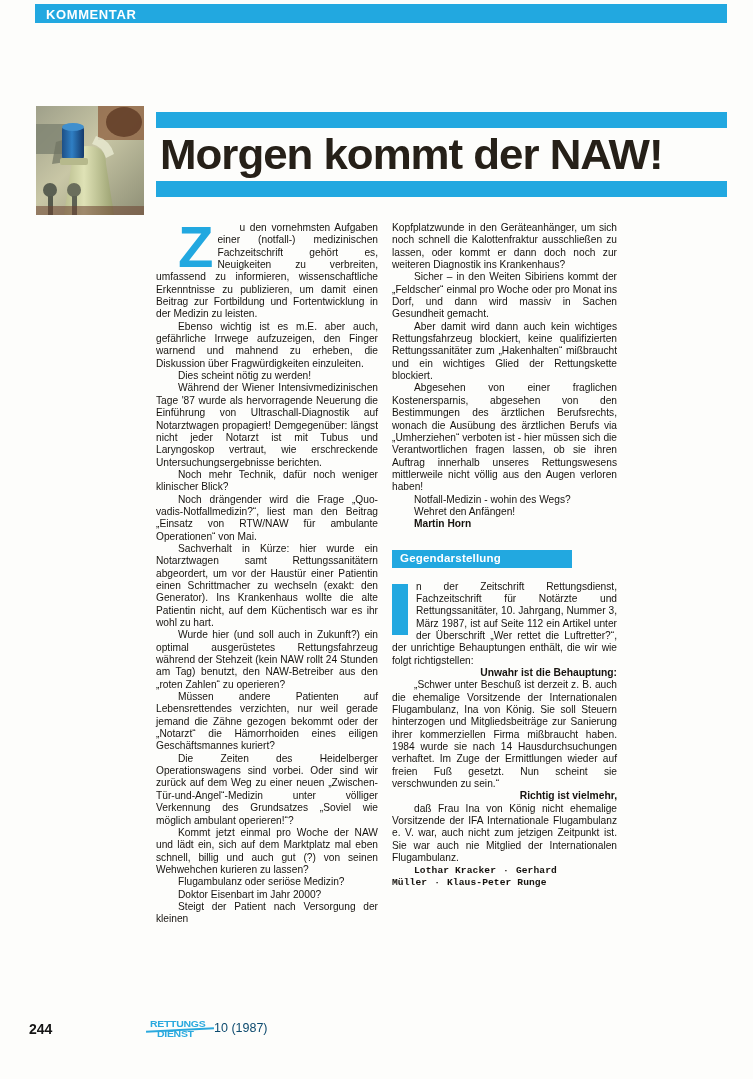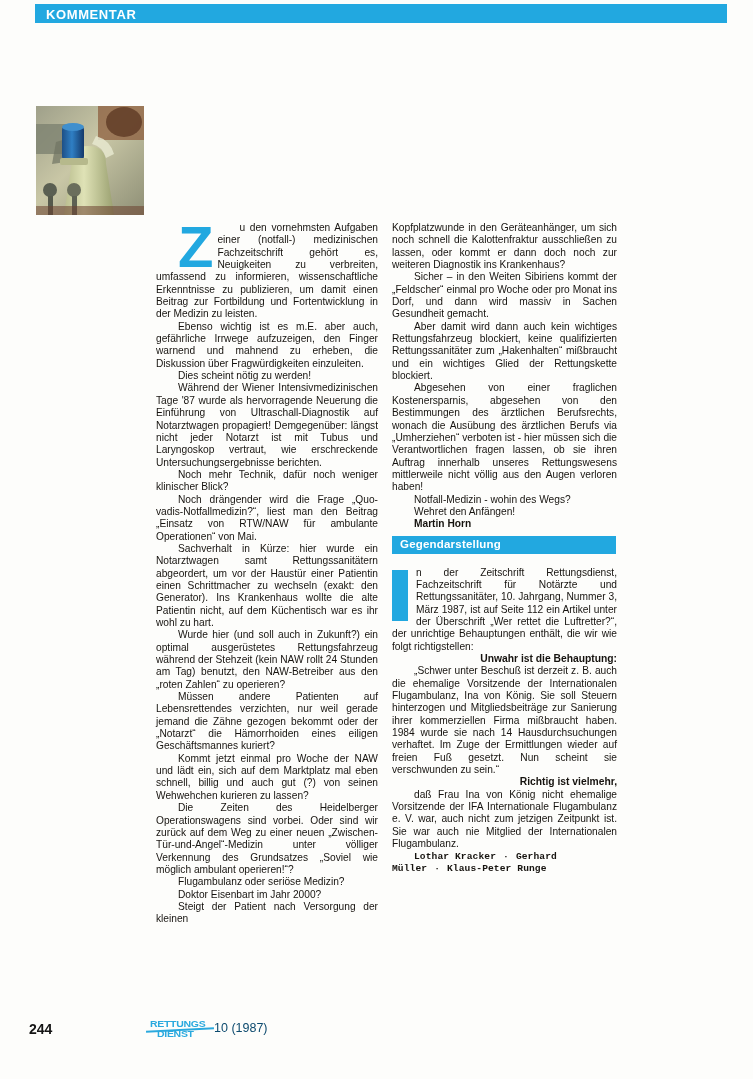--- a/index.html
+++ b/index.html
@@ -109,22 +109,22 @@
   .byline {
     margin-top: 11px;
     font-size: 10.2px;
     font-weight: bold;
     text-indent: 0;
     text-align: left;
   }
 
   
   .counter-bar {
-    margin-top: 5px;
-    width: 224px;
+    margin-top: 19px;
+    width: 180px;
     height: 18px;
     background: #22a8e0;
     position: relative;
   }
   .counter-bar-label {
     position: absolute;
     left: 8px;
     top: 2px;
     font-size: 11.5px;
     font-weight: bold;
@@ -250,33 +250,38 @@
       <ellipse cx="37" cy="21" rx="11" ry="4" fill="#3f8fce"></ellipse>
       <path d="M60 30 Q74 34 78 48 L70 52 Q66 40 56 38 Z" fill="#e6e8cf" opacity="0.85"></path>
       <circle cx="14" cy="84" r="7" fill="#5a5f52"></circle>
       <rect x="12" y="90" width="5" height="19" fill="#55594c"></rect>
       <circle cx="38" cy="84" r="7" fill="#6a6e5c"></circle>
       <rect x="36" y="90" width="5" height="19" fill="#5d6153"></rect>
       <rect x="0" y="100" width="108" height="9" fill="#6b4130" opacity="0.55"></rect>
     </svg>
   </div>
 
+  <div class="headline-wrap">
+    <div class="rule-top"></div>
+    <div class="headline">Morgen kommt der NAW!</div>
+    <div class="rule-bottom"></div>
+  </div>
 
   <div class="col col-left">
     <p class="firstpara"><span class="dropcap-z">Z</span><span>u den vornehmsten Aufgaben einer (notfall-) medizinischen Fachzeitschrift gehört es, Neuigkeiten zu verbreiten, umfassend zu informieren, wissenschaftliche Erkenntnisse zu publizieren, um damit einen Beitrag zur Fortbildung und Fortentwicklung in der Medizin zu leisten.</span></p>
     <p>Ebenso wichtig ist es m.E. aber auch, gefährliche Irrwege aufzuzeigen, den Finger warnend und mahnend zu erheben, die Diskussion über Fragwürdigkeiten einzuleiten.</p>
     <p>Dies scheint nötig zu werden!</p>
     <p>Während der Wiener Intensivmedizinischen Tage '87 wurde als hervorragende Neuerung die Einführung von Ultraschall-Diagnostik auf Notarztwagen propagiert! Demgegenüber: längst nicht jeder Notarzt ist mit Tubus und Laryngoskop vertraut, wie erschreckende Untersuchungsergebnisse berichten.</p>
     <p>Noch mehr Technik, dafür noch weniger klinischer Blick?</p>
     <p>Noch drängender wird die Frage „Quo-vadis-Notfallmedizin?“, liest man den Beitrag „Einsatz von RTW/NAW für ambulante Operationen“ von Mai.</p>
     <p>Sachverhalt in Kürze: hier wurde ein Notarztwagen samt Rettungssanitätern abgeordert, um vor der Haustür einer Patientin einen Schrittmacher zu wechseln (exakt: den Generator). Ins Krankenhaus wollte die alte Patientin nicht, auf dem Küchentisch war es ihr wohl zu hart.</p>
     <p>Wurde hier (und soll auch in Zukunft?) ein optimal ausgerüstetes Rettungsfahrzeug während der Stehzeit (kein NAW rollt 24 Stunden am Tag) benutzt, den NAW-Betreiber aus den „roten Zahlen“ zu operieren?</p>
     <p>Müssen andere Patienten auf Lebensrettendes verzichten, nur weil gerade jemand die Zähne gezogen bekommt oder der „Notarzt“ die Hämorrhoiden eines eiligen Geschäftsmannes kuriert?</p>
+    <p>Die Zeiten des Heidelberger Operationswagens sind vorbei. Oder sind wir zurück auf dem Weg zu einer neuen „Zwischen-Tür-und-Angel“-Medizin unter völliger Verkennung des Grundsatzes „Soviel wie möglich ambulant operieren!“?</p>
     <p>Kommt jetzt einmal pro Woche der NAW und lädt ein, sich auf dem Marktplatz mal eben schnell, billig und auch gut (?) von seinen Wehwehchen kurieren zu lassen?</p>
-    <p>Die Zeiten des Heidelberger Operationswagens sind vorbei. Oder sind wir zurück auf dem Weg zu einer neuen „Zwischen-Tür-und-Angel“-Medizin unter völliger Verkennung des Grundsatzes „Soviel wie möglich ambulant operieren!“?</p>
     <p>Flugambulanz oder seriöse Medizin?</p>
     <p>Doktor Eisenbart im Jahr 2000?</p>
     <p>Steigt der Patient nach Versorgung der kleinen</p>
   </div>
 
   <div class="col col-right">
     <p class="noindent">Kopfplatzwunde in den Geräteanhänger, um sich noch schnell die Kalottenfraktur ausschließen zu lassen, oder kommt er dann doch noch zur weiteren Diagnostik ins Krankenhaus?</p>
     <p>Sicher – in den Weiten Sibiriens kommt der „Feldscher“ einmal pro Woche oder pro Monat ins Dorf, und dann wird massiv in Sachen Gesundheit gemacht.</p>
     <p>Aber damit wird dann auch kein wichtiges Rettungsfahrzeug blockiert, keine qualifizierten Rettungssanitäter zum „Hakenhalten“ mißbraucht und ein wichtiges Glied der Rettungskette blockiert.</p>
     <p>Abgesehen von einer fraglichen Kostenersparnis, abgesehen von den Bestimmungen des ärztlichen Berufsrechts, wonach die Ausübung des ärztlichen Berufs via „Umherziehen“ verboten ist - hier müssen sich die Verantwortlichen fragen lassen, ob sie ihren Auftrag innerhalb unseres Rettungswesens mittlerweile nicht völlig aus den Augen verloren haben!</p>

